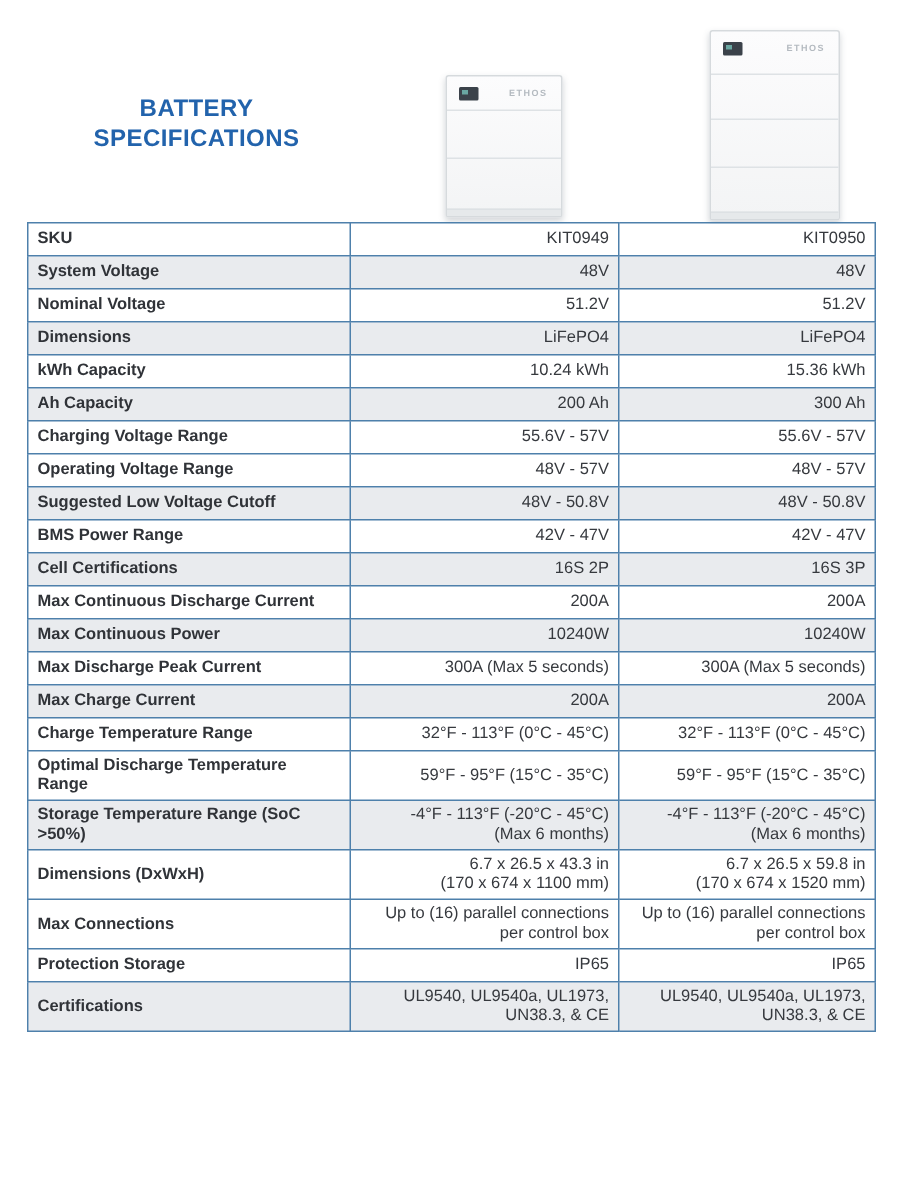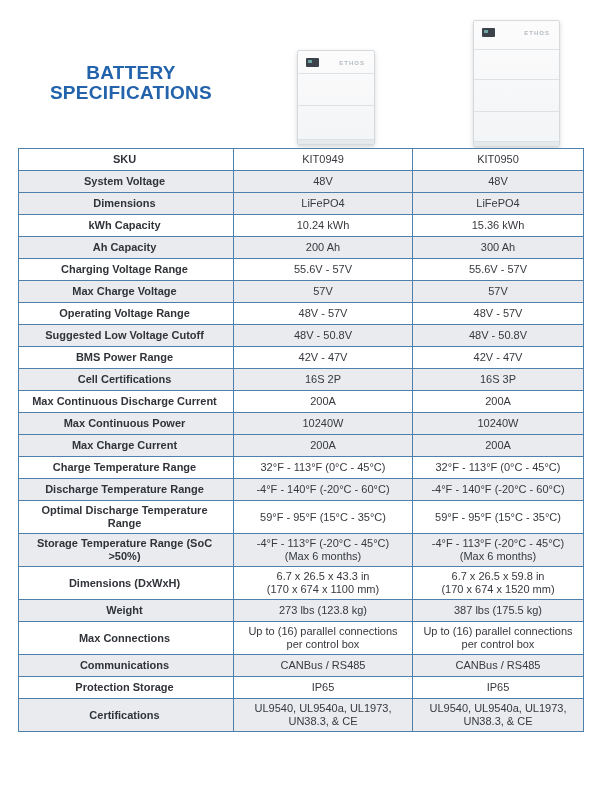--- a/index.html
+++ b/index.html
@@ -2,21 +2,21 @@
 <html><head>
 <meta charset="utf-8">
 <style>
   html,body{margin:0;padding:0;}
   body{
     width:608px;height:786px;background:#ffffff;position:relative;overflow:hidden;
     font-family:"Liberation Sans",sans-serif;
   }
   .title{
     position:absolute;left:34px;top:63px;width:194px;text-align:center;
-    color:var(--title-blue,#2263ac);font-weight:800;font-size:19px;line-height:20px;
+    color:var(--title-blue,#2263ac);font-weight:800;font-size:16px;line-height:20px;
     letter-spacing:.3px;
   }
   
   .battery{
     position:absolute;background:linear-gradient(#fcfcfd,#f3f4f5);
     border:1px solid #d6dadd;border-radius:2px;
     box-shadow:0 2px 4px rgba(110,120,130,.30);
   }
   .battery .screen{
     position:absolute;top:7px;left:8px;width:13px;height:9px;background:#3b424a;border-radius:1px;
@@ -44,23 +44,23 @@
     border-collapse:collapse;table-layout:fixed;
     color:#36393e;
   }
   table.spec td{
     border:1.5px solid var(--border-blue,#4e80ab);
     font-size:11px;line-height:13px;padding:3px 6px;height:15px;
     vertical-align:middle;background:#ffffff;
   }
   table.spec tr.alt td{background:var(--row-alt-bg,#e9ebee);}
   table.spec td.label{
-    text-align:center;font-weight:bold;padding-right:9px;color:#303338;
-  }
-  table.spec td.val{text-align:center;white-space:pre-line;}
+    text-align:left;font-weight:bold;padding-right:9px;color:#303338;
+  }
+  table.spec td.val{text-align:right;white-space:pre-line;}
 </style>
 </head>
 <body style="--title-blue: #2263ac; --border-blue: #4e80ab; --row-alt-bg: #e9ebee;">
 
 <div class="title">
   <div>BATTERY</div>
   <div>SPECIFICATIONS</div>
 </div>
 
 <div class="battery battery-small">
@@ -90,45 +90,45 @@
       <tr>
         <td class="label">SKU</td>
         <td class="val">KIT0949</td>
         <td class="val">KIT0950</td>
       </tr>
       <tr class="alt">
         <td class="label">System Voltage</td>
         <td class="val">48V</td>
         <td class="val">48V</td>
       </tr>
+      <tr>
+        <td class="label">Nominal Voltage</td>
+        <td class="val">51.2V</td>
+        <td class="val">51.2V</td>
+      </tr>
       <tr class="alt">
         <td class="label">Dimensions</td>
         <td class="val">LiFePO4</td>
         <td class="val">LiFePO4</td>
       </tr>
       <tr>
         <td class="label">kWh Capacity</td>
         <td class="val">10.24 kWh</td>
         <td class="val">15.36 kWh</td>
       </tr>
       <tr class="alt">
         <td class="label">Ah Capacity</td>
         <td class="val">200 Ah</td>
         <td class="val">300 Ah</td>
       </tr>
       <tr>
         <td class="label">Charging Voltage Range</td>
         <td class="val">55.6V - 57V</td>
         <td class="val">55.6V - 57V</td>
       </tr>
-      <tr class="alt">
-        <td class="label">Max Charge Voltage</td>
-        <td class="val">57V</td>
-        <td class="val">57V</td>
-      </tr>
       <tr>
         <td class="label">Operating Voltage Range</td>
         <td class="val">48V - 57V</td>
         <td class="val">48V - 57V</td>
       </tr>
       <tr class="alt">
         <td class="label">Suggested Low Voltage Cutoff</td>
         <td class="val">48V - 50.8V</td>
         <td class="val">48V - 50.8V</td>
       </tr>
@@ -145,71 +145,61 @@
       <tr>
         <td class="label">Max Continuous Discharge Current</td>
         <td class="val">200A</td>
         <td class="val">200A</td>
       </tr>
       <tr class="alt">
         <td class="label">Max Continuous Power</td>
         <td class="val">10240W</td>
         <td class="val">10240W</td>
       </tr>
+      <tr>
+        <td class="label">Max Discharge Peak Current</td>
+        <td class="val">300A (Max 5 seconds)</td>
+        <td class="val">300A (Max 5 seconds)</td>
+      </tr>
       <tr class="alt">
         <td class="label">Max Charge Current</td>
         <td class="val">200A</td>
         <td class="val">200A</td>
       </tr>
       <tr>
         <td class="label">Charge Temperature Range</td>
         <td class="val">32°F - 113°F (0°C - 45°C)</td>
         <td class="val">32°F - 113°F (0°C - 45°C)</td>
-      </tr>
-      <tr class="alt">
-        <td class="label">Discharge Temperature Range</td>
-        <td class="val">-4°F - 140°F (-20°C - 60°C)</td>
-        <td class="val">-4°F - 140°F (-20°C - 60°C)</td>
       </tr>
       <tr>
         <td class="label">Optimal Discharge Temperature Range</td>
         <td class="val">59°F - 95°F (15°C - 35°C)</td>
         <td class="val">59°F - 95°F (15°C - 35°C)</td>
       </tr>
       <tr class="alt">
         <td class="label">Storage Temperature Range (SoC &gt;50%)</td>
         <td class="val">-4°F - 113°F (-20°C - 45°C)
 (Max 6 months)</td>
         <td class="val">-4°F - 113°F (-20°C - 45°C)
 (Max 6 months)</td>
       </tr>
       <tr>
         <td class="label">Dimensions (DxWxH)</td>
         <td class="val">6.7 x 26.5 x 43.3 in
 (170 x 674 x 1100 mm)</td>
         <td class="val">6.7 x 26.5 x 59.8 in
 (170 x 674 x 1520 mm)</td>
       </tr>
-      <tr class="alt">
-        <td class="label">Weight</td>
-        <td class="val">273 lbs (123.8 kg)</td>
-        <td class="val">387 lbs (175.5 kg)</td>
-      </tr>
       <tr>
         <td class="label">Max Connections</td>
         <td class="val">Up to (16) parallel connections
 per control box</td>
         <td class="val">Up to (16) parallel connections
 per control box</td>
       </tr>
-      <tr class="alt">
-        <td class="label">Communications</td>
-        <td class="val">CANBus / RS485</td>
-        <td class="val">CANBus / RS485</td>
-      </tr>
       <tr>
         <td class="label">Protection Storage</td>
         <td class="val">IP65</td>
         <td class="val">IP65</td>
       </tr>
       <tr class="alt">
         <td class="label">Certifications</td>
         <td class="val">UL9540, UL9540a, UL1973,
 UN38.3, &amp; CE</td>
         <td class="val">UL9540, UL9540a, UL1973,

